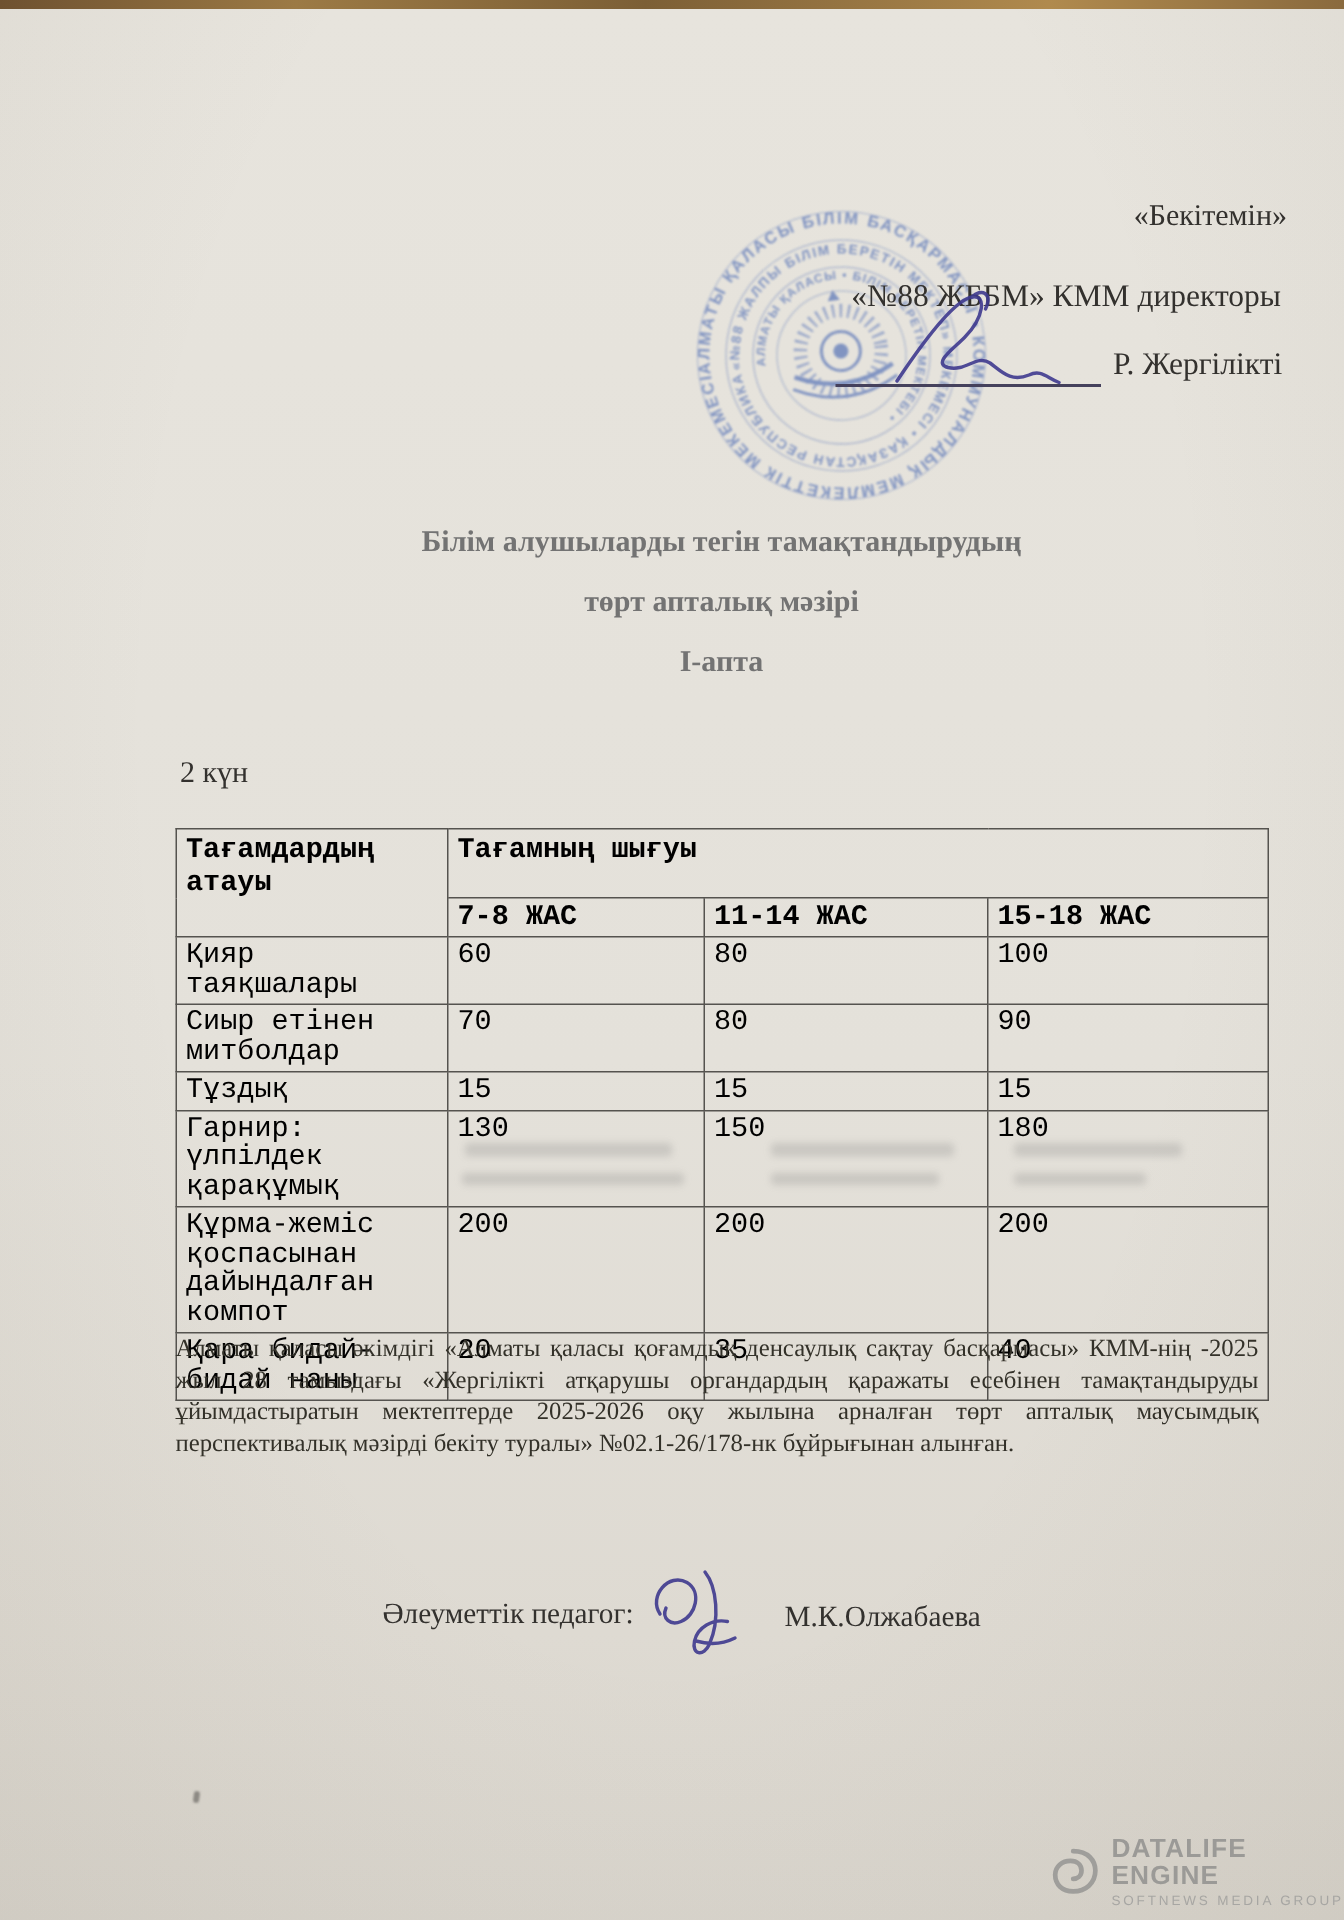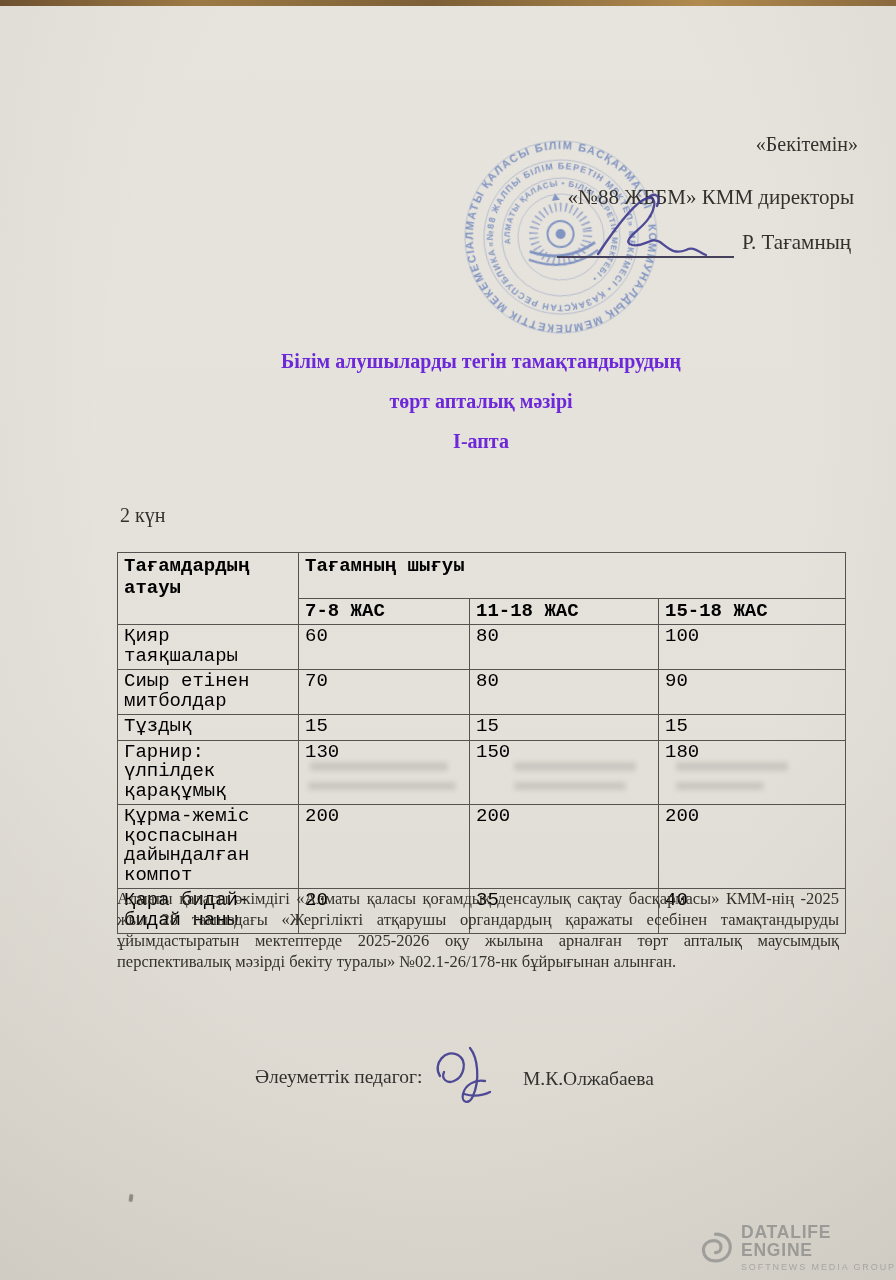--- a/index.html
+++ b/index.html
@@ -20,21 +20,21 @@
   .paper::after{
     content:"";position:absolute;inset:0;pointer-events:none;
     background:radial-gradient(ellipse at 50% 38%, rgba(0,0,0,0) 55%, rgba(92,80,58,0.07) 100%);
   }
   .abs{position:absolute;}
   .approve{font-size:20px;color:#33312e;}
   .director-line{font-size:21px;color:#33312e;}
   .sign-underline{border-bottom:2px solid #45415c;height:0;}
   .director-name{font-size:21px;color:#33312e;}
   .title-wrap{left:117px;top:350px;width:728px;text-align:center;}
-  .title-line{font-weight:bold;font-size:20px;color:#6d28d9;margin-bottom:17px;}
+  .title-line{font-weight:bold;font-size:20px;color:#737373;margin-bottom:17px;}
   .day-label{font-size:20px;color:#33312e;}
   table.menu{
     border-collapse:collapse;table-layout:fixed;width:728px;
     font-size:19px;color:#000000;font-family:Liberation Mono, monospace;
   }
   table.menu col.c1{width:181px;}
   table.menu col.c2{width:171px;}
   table.menu col.c3{width:189px;}
   table.menu col.c4{width:187px;}
   table.menu th,table.menu td{
@@ -115,21 +115,21 @@
 
   <div class="abs" style="left:588px;top:192px;width:152px;height:72px;">
     <svg width="152" height="72" viewBox="0 0 152 72">
       <g fill="none" stroke="#3f3a8f" stroke-width="2.3" stroke-linecap="round" opacity="0.9">
         <path d="M10,62 C26,38 48,8 60,6 C70,4 68,20 55,33 C46,42 34,50 44,53 C56,56 63,44 72,50 C80,56 86,63 98,58 C106,54 110,60 118,63"></path>
         <path d="M60,6 C66,0 74,3 69,14"></path>
       </g>
     </svg>
   </div>
   <div class="abs sign-underline" style="left:557px;top:256px;width:177px;"></div>
-  <div class="abs director-name" style="left:742px;top:230px;">Р. Тағамның</div>
+  <div class="abs director-name" style="left:742px;top:230px;">Р. Жергілікті</div>
 
   <div class="abs title-wrap">
     <div class="title-line">Білім алушыларды тегін тамақтандырудың</div>
     <div class="title-line">төрт апталық мәзірі</div>
     <div class="title-line">I-апта</div>
   </div>
 
   <div class="abs day-label" style="left:120px;top:504px;">2 күн</div>
 
   <div class="abs" style="left:117px;top:552px;">
@@ -140,21 +140,21 @@
           <col class="c3">
           <col class="c4">
         </colgroup>
       <thead>
         <tr class="h1">
           <th rowspan="2">Тағамдардың атауы</th>
           <th colspan="3">Тағамның шығуы</th>
         </tr>
         <tr class="h2">
           <th>7-8 ЖАС</th>
-          <th>11-18 ЖАС</th>
+          <th>11-14 ЖАС</th>
           <th>15-18 ЖАС</th>
         </tr>
       </thead>
       <tbody>
     <tr>
       <td>Қияр таяқшалары</td>
       <td>60</td>
       <td>80</td>
       <td>100</td>
     </tr>

